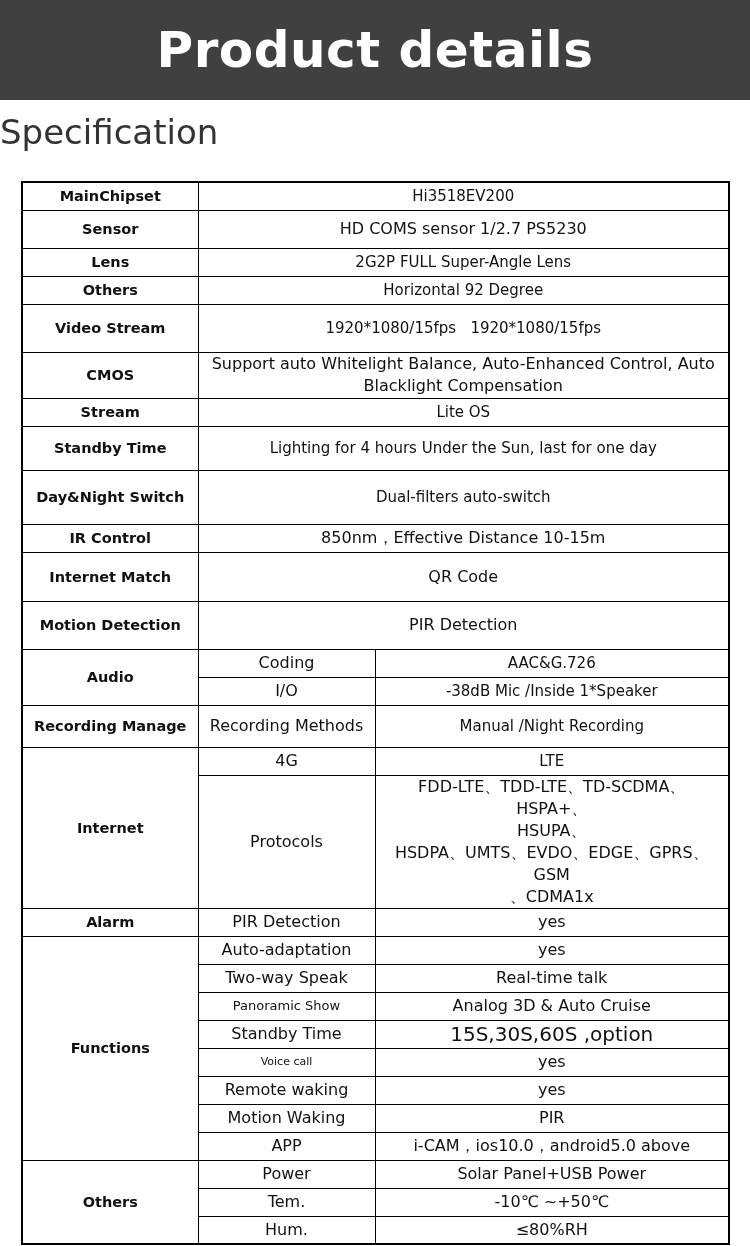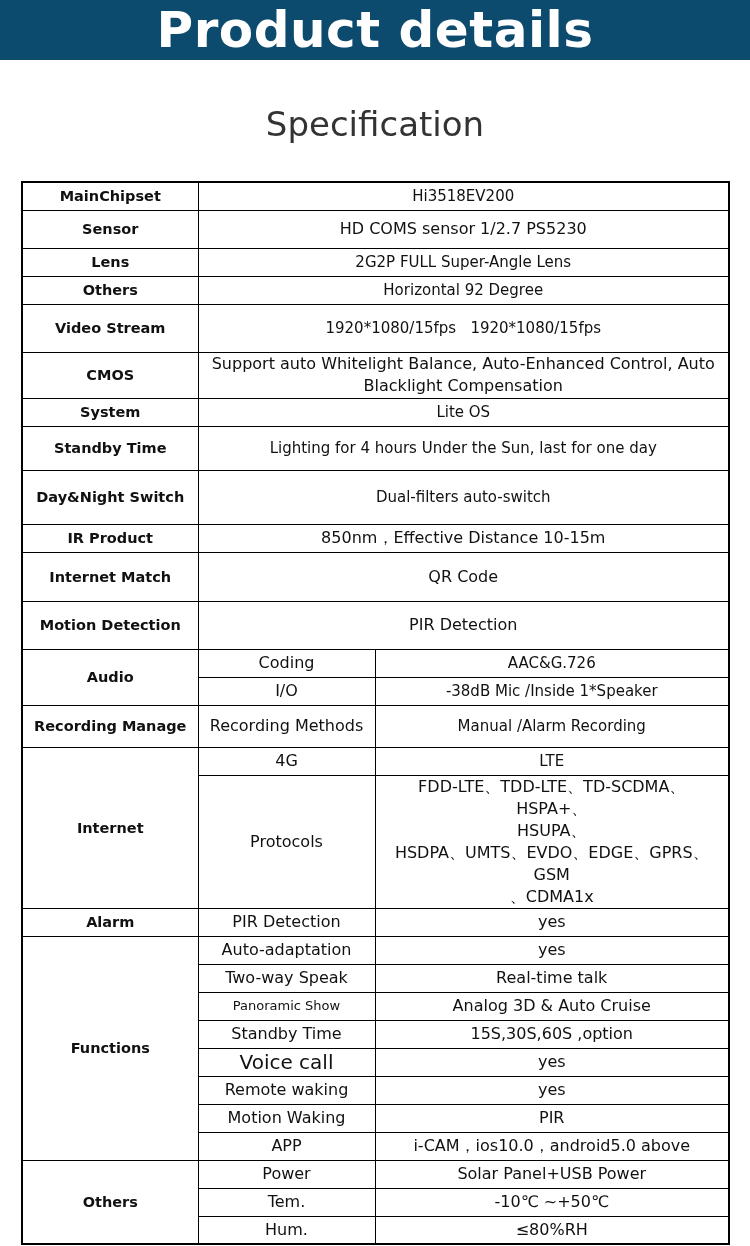--- a/index.html
+++ b/index.html
@@ -1,19 +1,19 @@
 <!DOCTYPE html>
 <html><head>
 <meta charset="utf-8">
 <style>
   html, body { margin: 0; padding: 0; }
   body { width: 750px; height: 1246px; background: #ffffff; position: relative; overflow: hidden; font-family: "DejaVu Sans", "Liberation Sans", sans-serif; color: #111; }
-  .banner { position: absolute; left: 0; top: 0; width: 750px; height: 60px; background: #0c4a6e; display: flex; align-items: center; justify-content: center; }
+  .banner { position: absolute; left: 0; top: 0; width: 750px; height: 100px; background: #404040; display: flex; align-items: center; justify-content: center; }
   .banner h1 { margin: 0; color: #ffffff; font-family: "DejaVu Sans", sans-serif; font-weight: bold; font-size: 50px; letter-spacing: 0.5px; line-height: 78px; }
-  .subtitle { position: absolute; left: 0; top: 104px; width: 750px; text-align: center; font-family: "DejaVu Sans", sans-serif; font-size: 34px; color: #333; font-weight: normal; margin: 0; }
+  .subtitle { position: absolute; left: 0; top: 112px; width: 750px; font-family: "DejaVu Sans", sans-serif; font-size: 34px; color: #333; font-weight: normal; margin: 0; }
   table.spec { position: absolute; left: 21px; top: 181px; width: 707px; border-collapse: collapse; table-layout: fixed; border: 2px solid #000; }
   table.spec td { border: 1px solid #000; text-align: center; vertical-align: middle; padding: 0 4px; font-size: 15px; line-height: 22px; color: #111; }
   table.spec td.k { font-weight: bold; font-size: 14.5px; margin-left: 44px; }
   col.c1 { width: 176px; } col.c2 { width: 177px; } col.c3 { width: 354px; }
 </style>
 </head>
 <body>
 
 <div class="banner">
   <h1>Product details</h1>
@@ -45,33 +45,33 @@
     </tr>
     <tr style="height:48px">
       <td class="k">Video Stream</td>
       <td colspan="2" style="white-space:pre">1920*1080/15fps   1920*1080/15fps</td>
     </tr>
     <tr style="height:46px">
       <td class="k">CMOS</td>
       <td colspan="2" style="font-size:16px">Support auto Whitelight Balance, Auto-Enhanced Control, Auto Blacklight Compensation</td>
     </tr>
     <tr style="height:28px">
-      <td class="k">System</td>
+      <td class="k">Stream</td>
       <td colspan="2">Lite OS</td>
     </tr>
     <tr style="height:44px">
       <td class="k">Standby Time</td>
       <td colspan="2">Lighting for 4 hours Under the Sun, last for one day</td>
     </tr>
     <tr style="height:54px">
       <td class="k">Day&amp;Night Switch</td>
       <td colspan="2">Dual-filters auto-switch</td>
     </tr>
     <tr style="height:28px">
-      <td class="k">IR Product</td>
+      <td class="k">IR Control</td>
       <td colspan="2" style="font-size:16px">850nm，Effective Distance 10-15m</td>
     </tr>
     <tr style="height:49px">
       <td class="k">Internet Match</td>
       <td colspan="2" style="font-size:16px">QR Code</td>
     </tr>
     <tr style="height:48px">
       <td class="k">Motion Detection</td>
       <td colspan="2" style="font-size:16px">PIR Detection</td>
     </tr>
@@ -82,21 +82,21 @@
       <td>AAC&amp;G.726</td>
     </tr>
     <tr style="height:28px">
       <td style="font-size:16px">I/O</td>
       <td>-38dB Mic /Inside 1*Speaker</td>
     </tr>
 
     <tr style="height:42px">
       <td class="k">Recording Manage</td>
       <td style="font-size:16px">Recording Methods</td>
-      <td>Manual /Alarm Recording</td>
+      <td>Manual /Night Recording</td>
     </tr>
 
     <tr style="height:28px">
       <td class="k" rowspan="2">Internet</td>
       <td style="font-size:16px">4G</td>
       <td>LTE</td>
     </tr>
     <tr style="height:89px">
       <td style="font-size:16px">Protocols</td>
       <td style="font-size:16px;line-height:22px;padding:0 10px">
@@ -121,24 +121,24 @@
     <tr style="height:28px">
       <td style="font-size:16px">Two-way Speak</td>
       <td style="font-size:16px">Real-time talk</td>
     </tr>
     <tr style="height:28px">
       <td style="font-size:13px">Panoramic Show</td>
       <td style="font-size:16px">Analog 3D &amp; Auto Cruise</td>
     </tr>
     <tr style="height:28px">
       <td style="font-size:16px">Standby Time</td>
-      <td style="font-size:16px">15S,30S,60S ,option</td>
+      <td style="font-size:20px">15S,30S,60S ,option</td>
     </tr>
     <tr style="height:28px">
-      <td style="font-size:20px">Voice call</td>
+      <td style="font-size:11px">Voice call</td>
       <td style="font-size:16px">yes</td>
     </tr>
     <tr style="height:28px">
       <td style="font-size:16px">Remote waking</td>
       <td style="font-size:16px">yes</td>
     </tr>
     <tr style="height:28px">
       <td style="font-size:16px">Motion Waking</td>
       <td style="font-size:16px">PIR</td>
     </tr>

